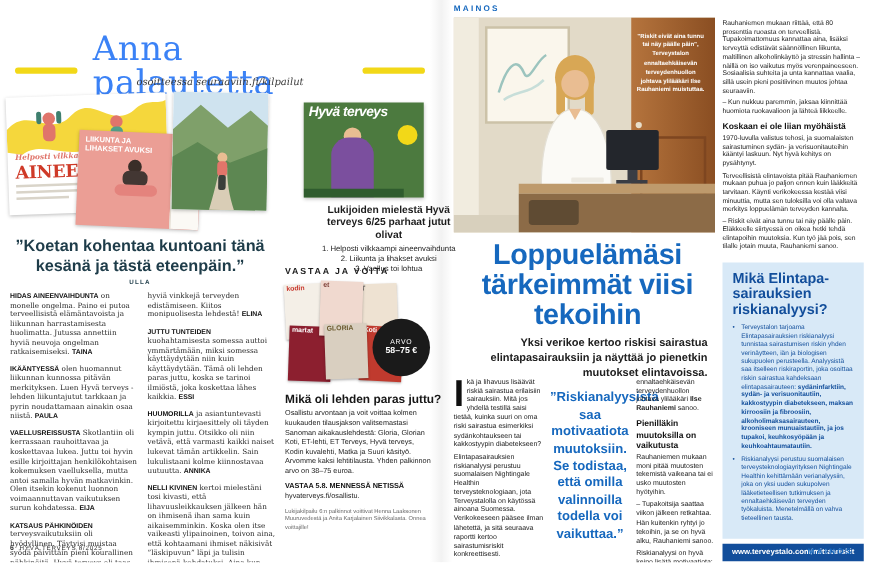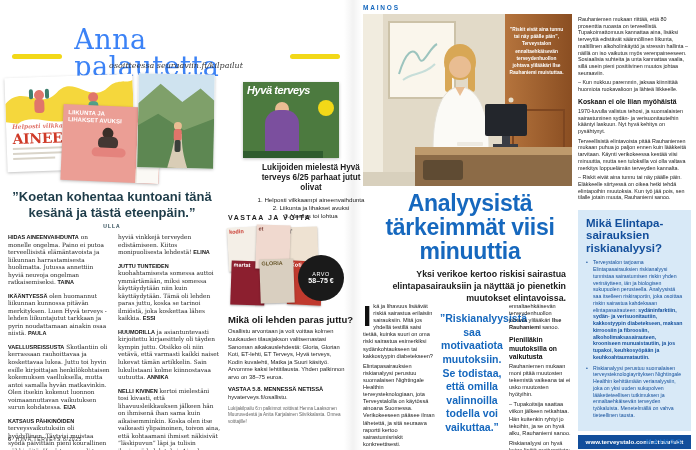--- a/index.html
+++ b/index.html
@@ -246,21 +246,21 @@
         <rect x="139" y="122" width="8" height="9" fill="#3A3D44"></rect>
         <rect x="130" y="130" width="25" height="3" fill="#3A3D44"></rect>
         <rect x="52" y="133" width="157" height="8" fill="#BE9A6C"></rect>
         <rect x="52" y="141" width="157" height="31" fill="#8C6B47"></rect>
         <rect x="94" y="128" width="26" height="4" rx="1" fill="#EDEAE2"></rect>
         <rect x="60" y="146" width="40" height="20" rx="3" fill="#5F4B33"></rect>
       </svg>
       <div class="photo-caption">”Riskit eivät aina tunnu tai näy päälle päin”, Terveystalon ennaltaehkäisevän terveydenhuollon johtava ylilääkäri Ilse Rauhaniemi muistuttaa.</div>
     </div>
 
-    <div class="abs headline">Analyysistä tärkeimmät viisi minuuttia</div>
+    <div class="abs headline">Loppuelämäsi tärkeimmät viisi tekoihin</div>
     <div class="abs standfirst">Yksi verikoe kertoo riskisi sairastua elintapasairauksiin ja näyttää jo pienetkin muutokset elintavoissa.</div>
 
     <div class="abs bodycol colA">
       <p><span class="dropcap">I</span><span>kä ja lihavuus lisäävät riskiä sairastua erilaisiin sairauksiin. Mitä jos yhdellä testillä saisi tietää, kuinka suuri on oma riski sairastua esimerkiksi sydänkohtaukseen tai kakkostyypin diabetekseen?</span></p>
       <p>Elintapasairauksien riskianalyysi perustuu suomalaisen Nightingale Healthin terveysteknologiaan, jota Terveystalolla on käytössä ainoana Suomessa. Verikokeeseen pääsee ilman lähetettä, ja sitä seuraava raportti kertoo sairastumisriskit konkreettisesti.</p>
 
     </div>
 
     <div class="abs pullq">”Riskianalyysistä saa motivaatiota muutoksiin. Se todistaa, että omilla valinnoilla todella voi vaikuttaa.”</div>
 

